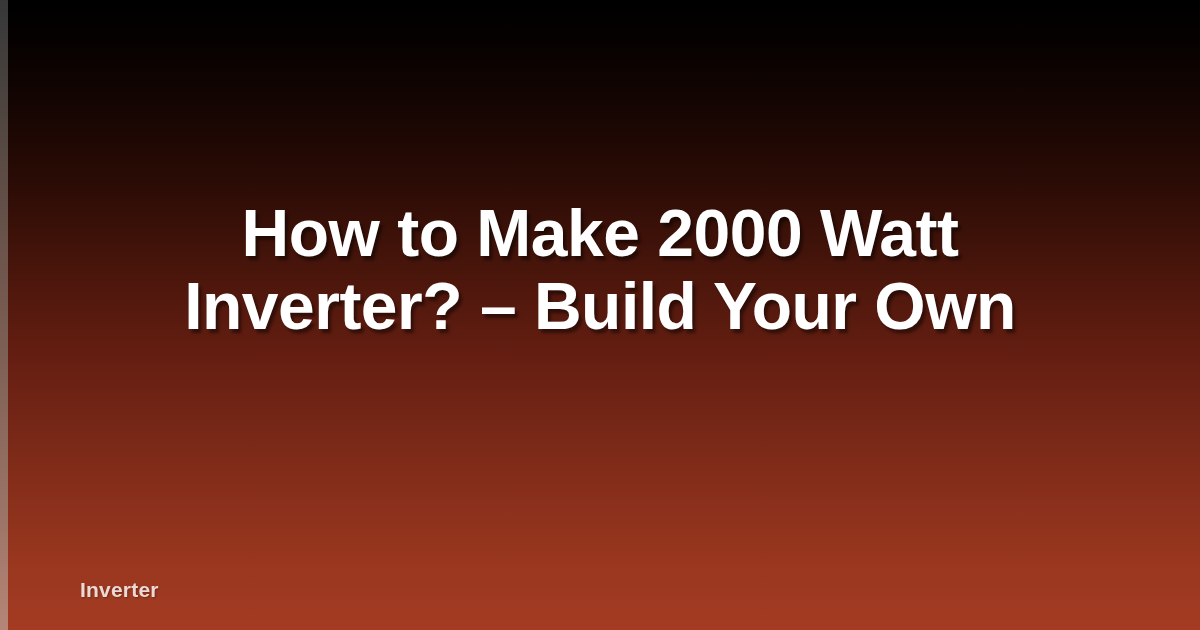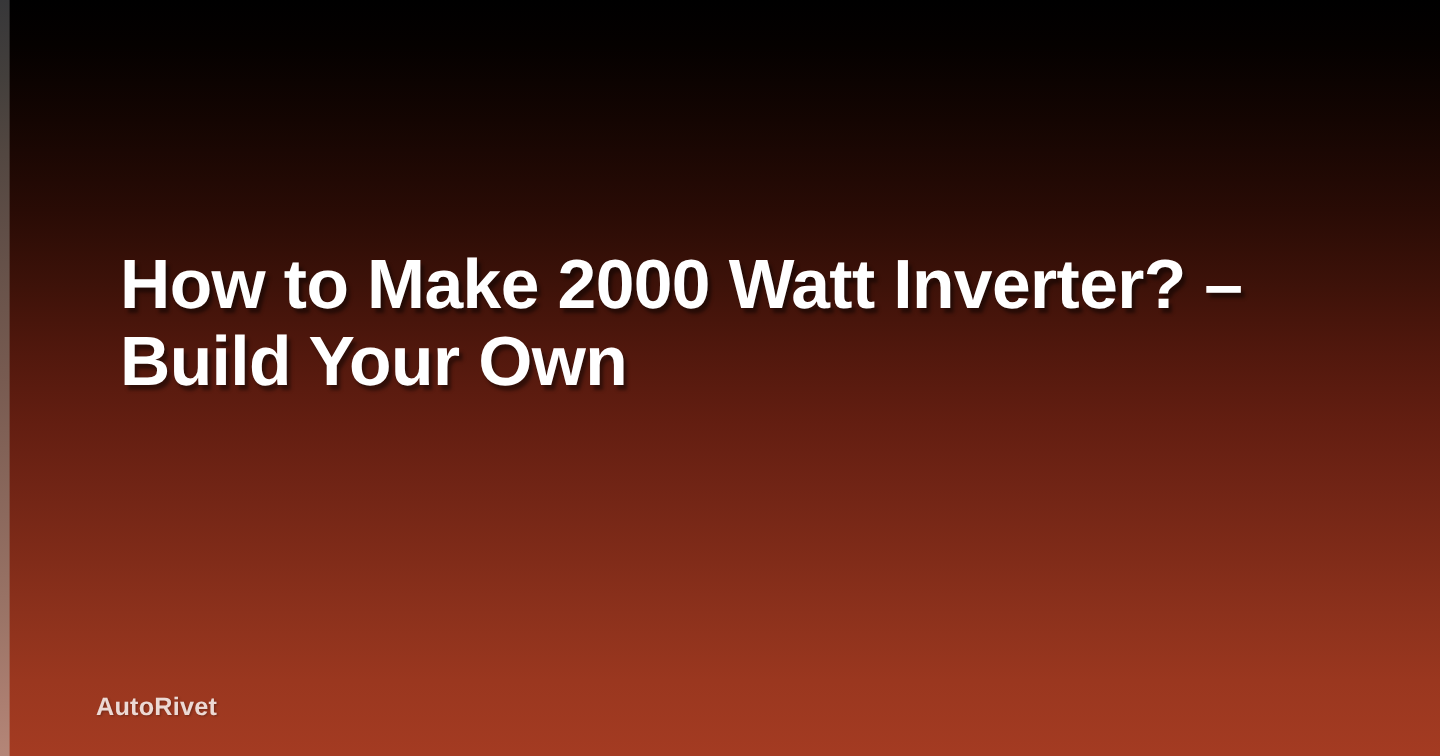--- a/index.html
+++ b/index.html
@@ -66,24 +66,24 @@
     display: flex;
     align-items: center;
     justify-content: center;
     padding: 0 60px;
     box-sizing: border-box;
   }
 
   .headline {
     margin: 0;
     width: 1000px;
-    text-align: left;
+    text-align: center;
     color: #ffffff;
     font-family: "Liberation Sans", sans-serif;
-    font-size: 58px;
+    font-size: 66px;
     font-weight: 700;
     line-height: 1.10;
     letter-spacing: -0.5px;
     text-shadow: 3px 4px 3px rgba(0, 0, 0, 0.45);
     word-break: normal;
   }
 
   .brand {
     position: absolute;
     left: 80px;
@@ -101,15 +101,15 @@
 <body>
 
 <div class="card">
 
   <div class="edge-strip"></div>
 
   <div class="headline-wrap">
     <h1 class="headline">How to Make 2000 Watt Inverter? – Build Your Own</h1>
   </div>
 
-  <div class="brand">AutoRivet</div>
+  <div class="brand">Inverter</div>
 
 </div>
 
 </body></html>

